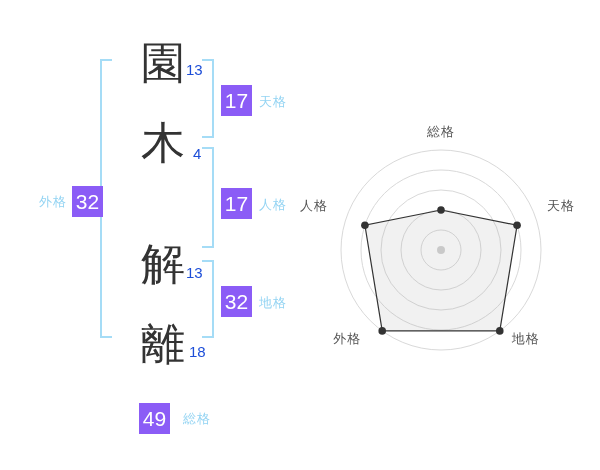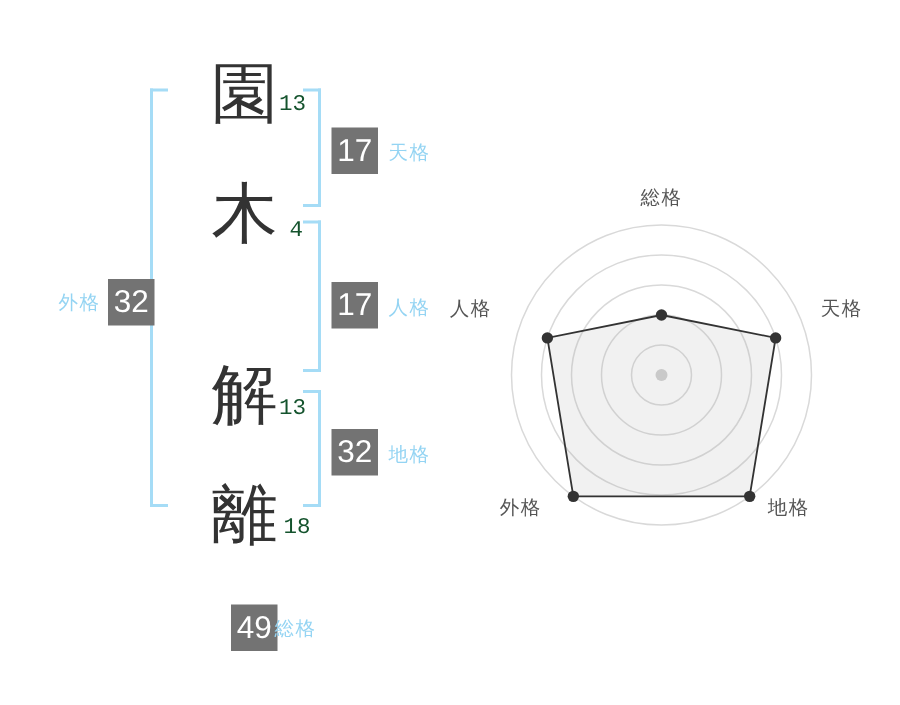--- a/index.html
+++ b/index.html
@@ -5,24 +5,24 @@
   html,body{margin:0;padding:0;background:#fff;}
   #stage{
     position:relative;width:600px;height:470px;background:#ffffff;overflow:hidden;
     font-family:"Liberation Sans","DejaVu Sans",sans-serif;
   }
   .kanji{
     position:absolute;left:132px;width:62px;text-align:center;
     font-size:44px;line-height:46px;color:#333;
   }
   .stroke-num{
-    position:absolute;font-size:15px;line-height:16px;color:#14532d;font-family:Liberation Mono, monospace;
+    position:absolute;font-size:15px;line-height:16px;color:#1d4ed8;
   }
   .score-box{
-    position:absolute;width:31px;height:31px;background:#737373;
+    position:absolute;width:31px;height:31px;background:#8b5cf6;
     color:#ffffff;font-size:21px;line-height:31px;text-align:center;
   }
   .score-label{
     position:absolute;font-size:13px;line-height:14px;color:#94d4f3;letter-spacing:1px;
   }
   .bracket{position:absolute;width:10px;}
   .bracket.right{border-right:2px solid #a5dcf6;border-top:2px solid #a5dcf6;border-bottom:2px solid #a5dcf6;}
   .bracket.left{border-left:2px solid #a5dcf6;border-top:2px solid #a5dcf6;border-bottom:2px solid #a5dcf6;}
   #radar-svg{position:absolute;left:290px;top:100px;}
 </style>
@@ -51,21 +51,21 @@
 
   <div class="score-box" style="left:221px;top:188px;">17</div>
   <div class="score-label" style="left:259px;top:198px;">人格</div>
 
   <div class="score-box" style="left:221px;top:286px;">32</div>
   <div class="score-label" style="left:259px;top:296px;">地格</div>
 
   <div class="score-label" style="left:37px;top:195px;width:30px;text-align:right;">外格</div>
   <div class="score-box" style="left:72px;top:186px;">32</div>
 
-  <div class="score-box" style="left:154px;top:403px;">49</div>
+  <div class="score-box" style="left:139px;top:403px;">49</div>
   <div class="score-label" style="left:183px;top:412px;">総格</div>
 
   <svg id="radar-svg" width="320" height="280" viewBox="0 0 320 280">
       <circle cx="151" cy="150" r="20" fill="none" stroke="#d9d9d9" stroke-width="1"></circle>
       <circle cx="151" cy="150" r="40" fill="none" stroke="#d9d9d9" stroke-width="1"></circle>
       <circle cx="151" cy="150" r="60" fill="none" stroke="#d9d9d9" stroke-width="1"></circle>
       <circle cx="151" cy="150" r="80" fill="none" stroke="#d9d9d9" stroke-width="1"></circle>
       <circle cx="151" cy="150" r="100" fill="none" stroke="#d9d9d9" stroke-width="1"></circle>
       <polygon points="151,110 227.0845213036123,125.2786404500042 209.77852522924732,230.90169943749476 92.22147477075268,230.90169943749473 74.91547869638772,125.2786404500042" fill="rgba(170,170,170,0.16)" stroke="#333333" stroke-width="1.2"></polygon>
       <circle cx="151" cy="110" r="3.8" fill="#333333"></circle>

